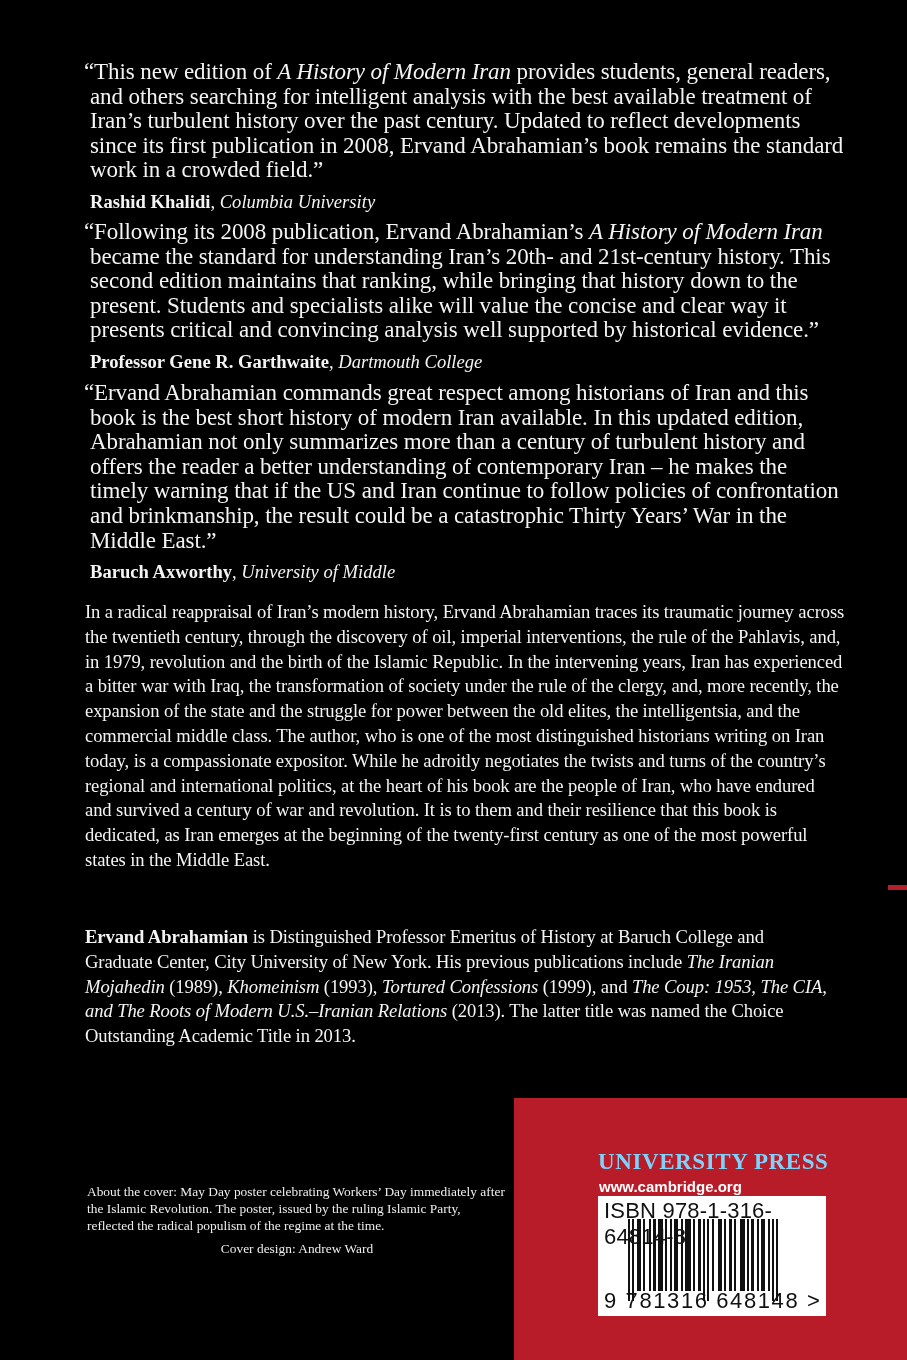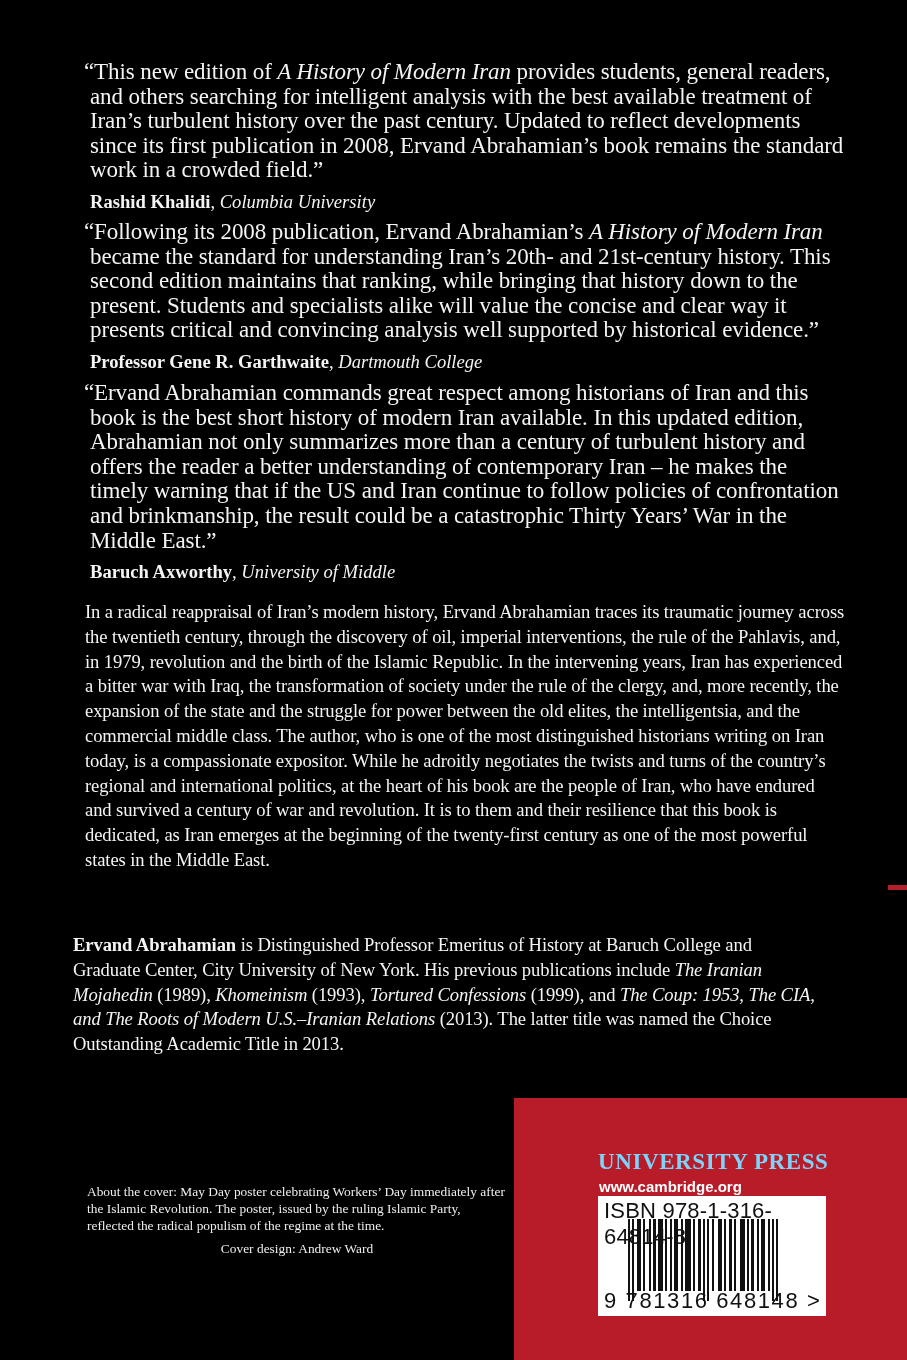--- a/index.html
+++ b/index.html
@@ -73,21 +73,21 @@
     <b>Baruch Axworthy</b>, <i>University of Middle</i>
   </div>
 </div>
 
 <div class="block body-text" style="top:600px; left:85px; width:760px;">
   <span>In a radical reappraisal of Iran’s modern history, Ervand Abrahamian traces its traumatic journey across the twentieth century, through the discovery of oil, imperial interventions, the rule of the Pahlavis, and, in 1979, revolution and the birth of the Islamic Republic. In the intervening years, Iran has experienced a bitter war with Iraq, the transformation of society under the rule of the clergy, and, more recently, the expansion of the state and the struggle for power between the old elites, the intelligentsia, and the commercial middle class. The author, who is one of the most distinguished historians writing on Iran today, is a compassionate expositor. While he adroitly negotiates the twists and turns of the country’s regional and international politics, at the heart of his book are the people of Iran, who have endured and survived a century of war and revolution. It is to them and their resilience that this book is dedicated, as Iran emerges at the beginning of the twenty-first century as one of the most powerful states in the Middle East.</span>
 </div>
 
 <div class="marker"></div>
 
-<div class="block bio" style="top:925px; left:73px; width:750px;margin-top:8px;">
+<div class="block bio" style="top:925px; left:85px; width:750px;">
   <b>Ervand Abrahamian</b><span> is Distinguished Professor Emeritus of History at Baruch College and Graduate Center, City University of New York. His previous publications include </span><i>The Iranian Mojahedin</i><span> (1989), </span><i>Khomeinism</i><span> (1993), </span><i>Tortured Confessions</i><span> (1999), and </span><i>The Coup: 1953, The CIA, and The Roots of Modern U.S.–Iranian Relations</i><span> (2013). The latter title was named the Choice Outstanding Academic Title in 2013.</span>
 </div>
 
 <div class="cover-note">
   <div>About the cover: May Day poster celebrating Workers’ Day immediately after the Islamic Revolution. The poster, issued by the ruling Islamic Party, reflected the radical populism of the regime at the time.</div>
   <div class="cover-credit">Cover design: Andrew Ward</div>
 </div>
 
 <div class="publisher">
   <div class="logo-2">UNIVERSITY PRESS</div>

